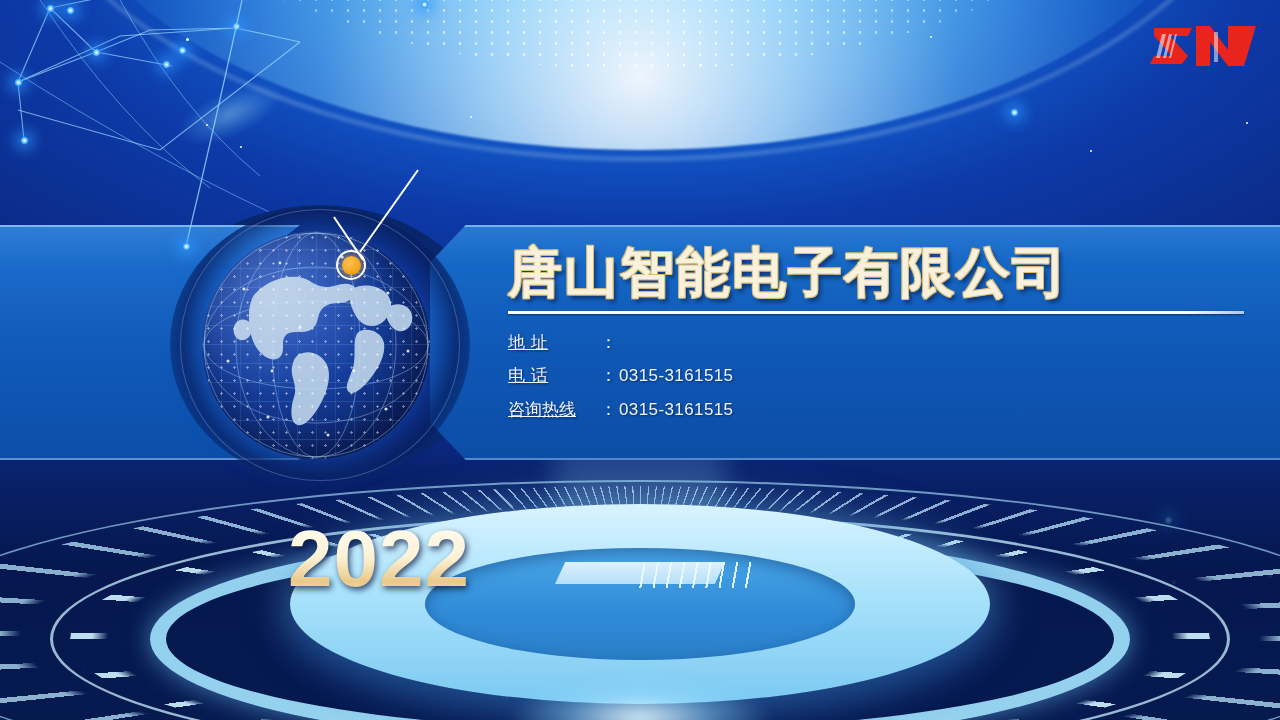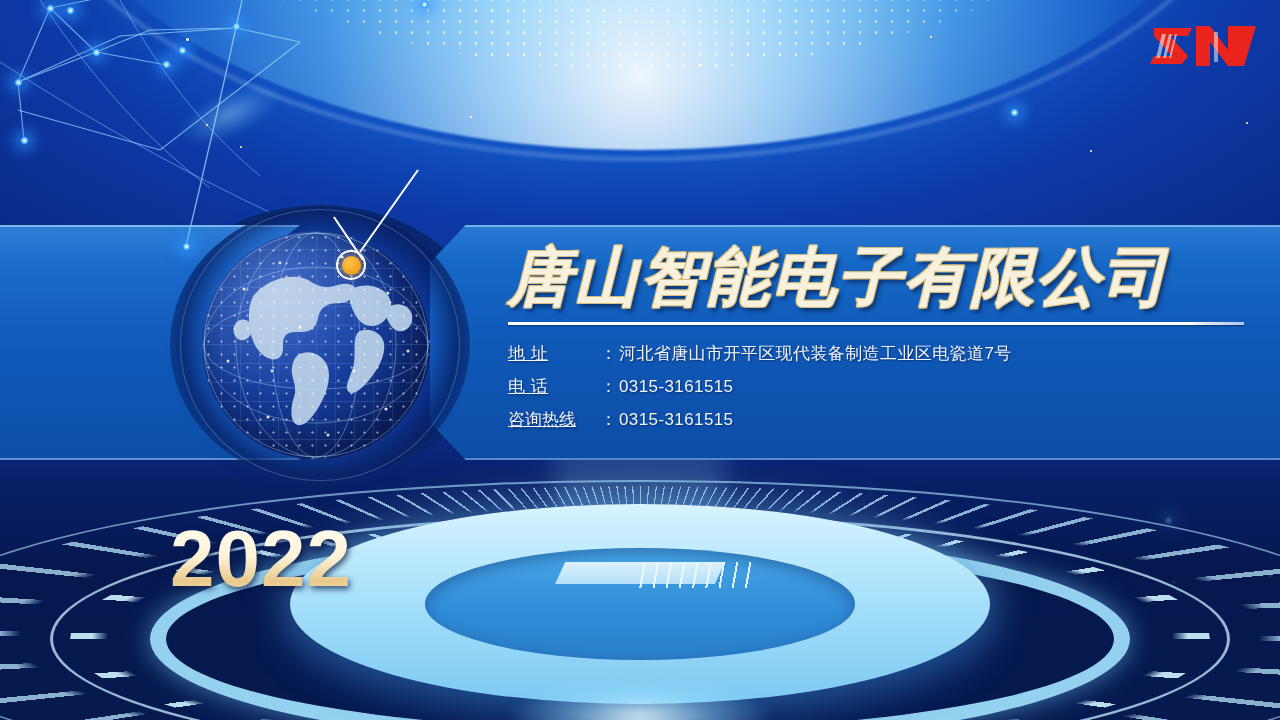--- a/index.html
+++ b/index.html
@@ -195,21 +195,21 @@
     border:1px solid rgba(160,205,255,.3);
   }
   .orbit-dots{
     position:absolute; left:8px; top:0px; width:284px; height:276px; border-radius:50%;
     background:repeating-conic-gradient(from 0deg at 50% 50%,
       rgba(215,240,255,.95) 0deg 0.7deg, rgba(215,240,255,0) 0.7deg 7deg);
     -webkit-mask-image:radial-gradient(ellipse at 50% 50%, transparent 0 93%, #000 95% 100%);
             mask-image:radial-gradient(ellipse at 50% 50%, transparent 0 93%, #000 95% 100%);
   }
   .year{
-    position:absolute; left:0; right:0; top:312px; text-align:left;
+    position:absolute; left:0; right:0; top:312px; text-align:right;
     font-size:80px; font-weight:bold; letter-spacing:1px; line-height:1;
     font-family:"Liberation Sans", sans-serif;
     color:#fdf6e0;
     background:linear-gradient(180deg, #fffdf3 0%, #fdf2d6 48%, #e9c98a 78%, #f6e7bf 100%);
     -webkit-background-clip:text; background-clip:text;
     -webkit-text-fill-color:transparent;
     filter:drop-shadow(2px 3px 3px rgba(8,26,70,.75));
     z-index:7;
   }
   .marker{
@@ -226,27 +226,26 @@
     clip-path:polygon(0 0, 100% 0, 100% 28%, 72% 28%, 72% 0, 100% 0, 100% 100%, 0 100%, 0 72%, 28% 72%, 28% 100%, 0 100%);
   }
   .marker-line{
     position:absolute; left:26px; top:-42px; width:2.2px; height:52px;
     background:#ffffff; transform:rotate(-34deg); transform-origin:bottom center;
   }
 
   
   .content{ position:absolute; left:508px; top:243px; width:740px; z-index:9; }
   .company-title{
-    font-size:64px; font-weight:bold; letter-spacing:2px; line-height:1.08;
+    font-size:54px; font-weight:bold; letter-spacing:2px; line-height:1.08;
     color:#f7f1dd;
     text-shadow:
       -1px -1px 0 #d8bc7a, 1px -1px 0 #d8bc7a, -1px 1px 0 #d8bc7a, 1px 1px 0 #d8bc7a,
       3px 4px 4px rgba(6,22,62,.62);
     white-space:nowrap;
-    font-style:italic;
   }
   .divider{
     margin-top:10px; height:3px; width:736px;
     background:linear-gradient(90deg, #ffffff 0%, #ffffff 92%, rgba(255,255,255,.65) 100%);
     box-shadow:0 1px 2px rgba(4,18,56,.55);
   }
   .info-list{ margin-top:12px; }
   .info-row{
     display:flex; align-items:baseline;
     font-size:17px; color:#f2f5fb; line-height:1.95;
@@ -408,21 +407,20 @@
     <path d="M8,100 L66,18" fill="none" stroke="#ffffff" stroke-width="2"></path>
   </svg>
 
   <div class="content">
     <div class="company-title">唐山智能电子有限公司</div>
     <div class="divider"></div>
     <div class="info-list">
       <div class="info-row">
         <span class="info-label">地      址</span>
         <span class="info-colon">：</span>
-        <span class="info-value">河北省唐山市开平区现代装备制造工业区电瓷道7号</span>
       </div>
       <div class="info-row">
         <span class="info-label">电      话</span>
         <span class="info-colon">：</span>
         <span class="info-value">0315-3161515</span>
       </div>
       <div class="info-row">
         <span class="info-label wide">咨询热线</span>
         <span class="info-colon">：</span>
         <span class="info-value">0315-3161515</span>

